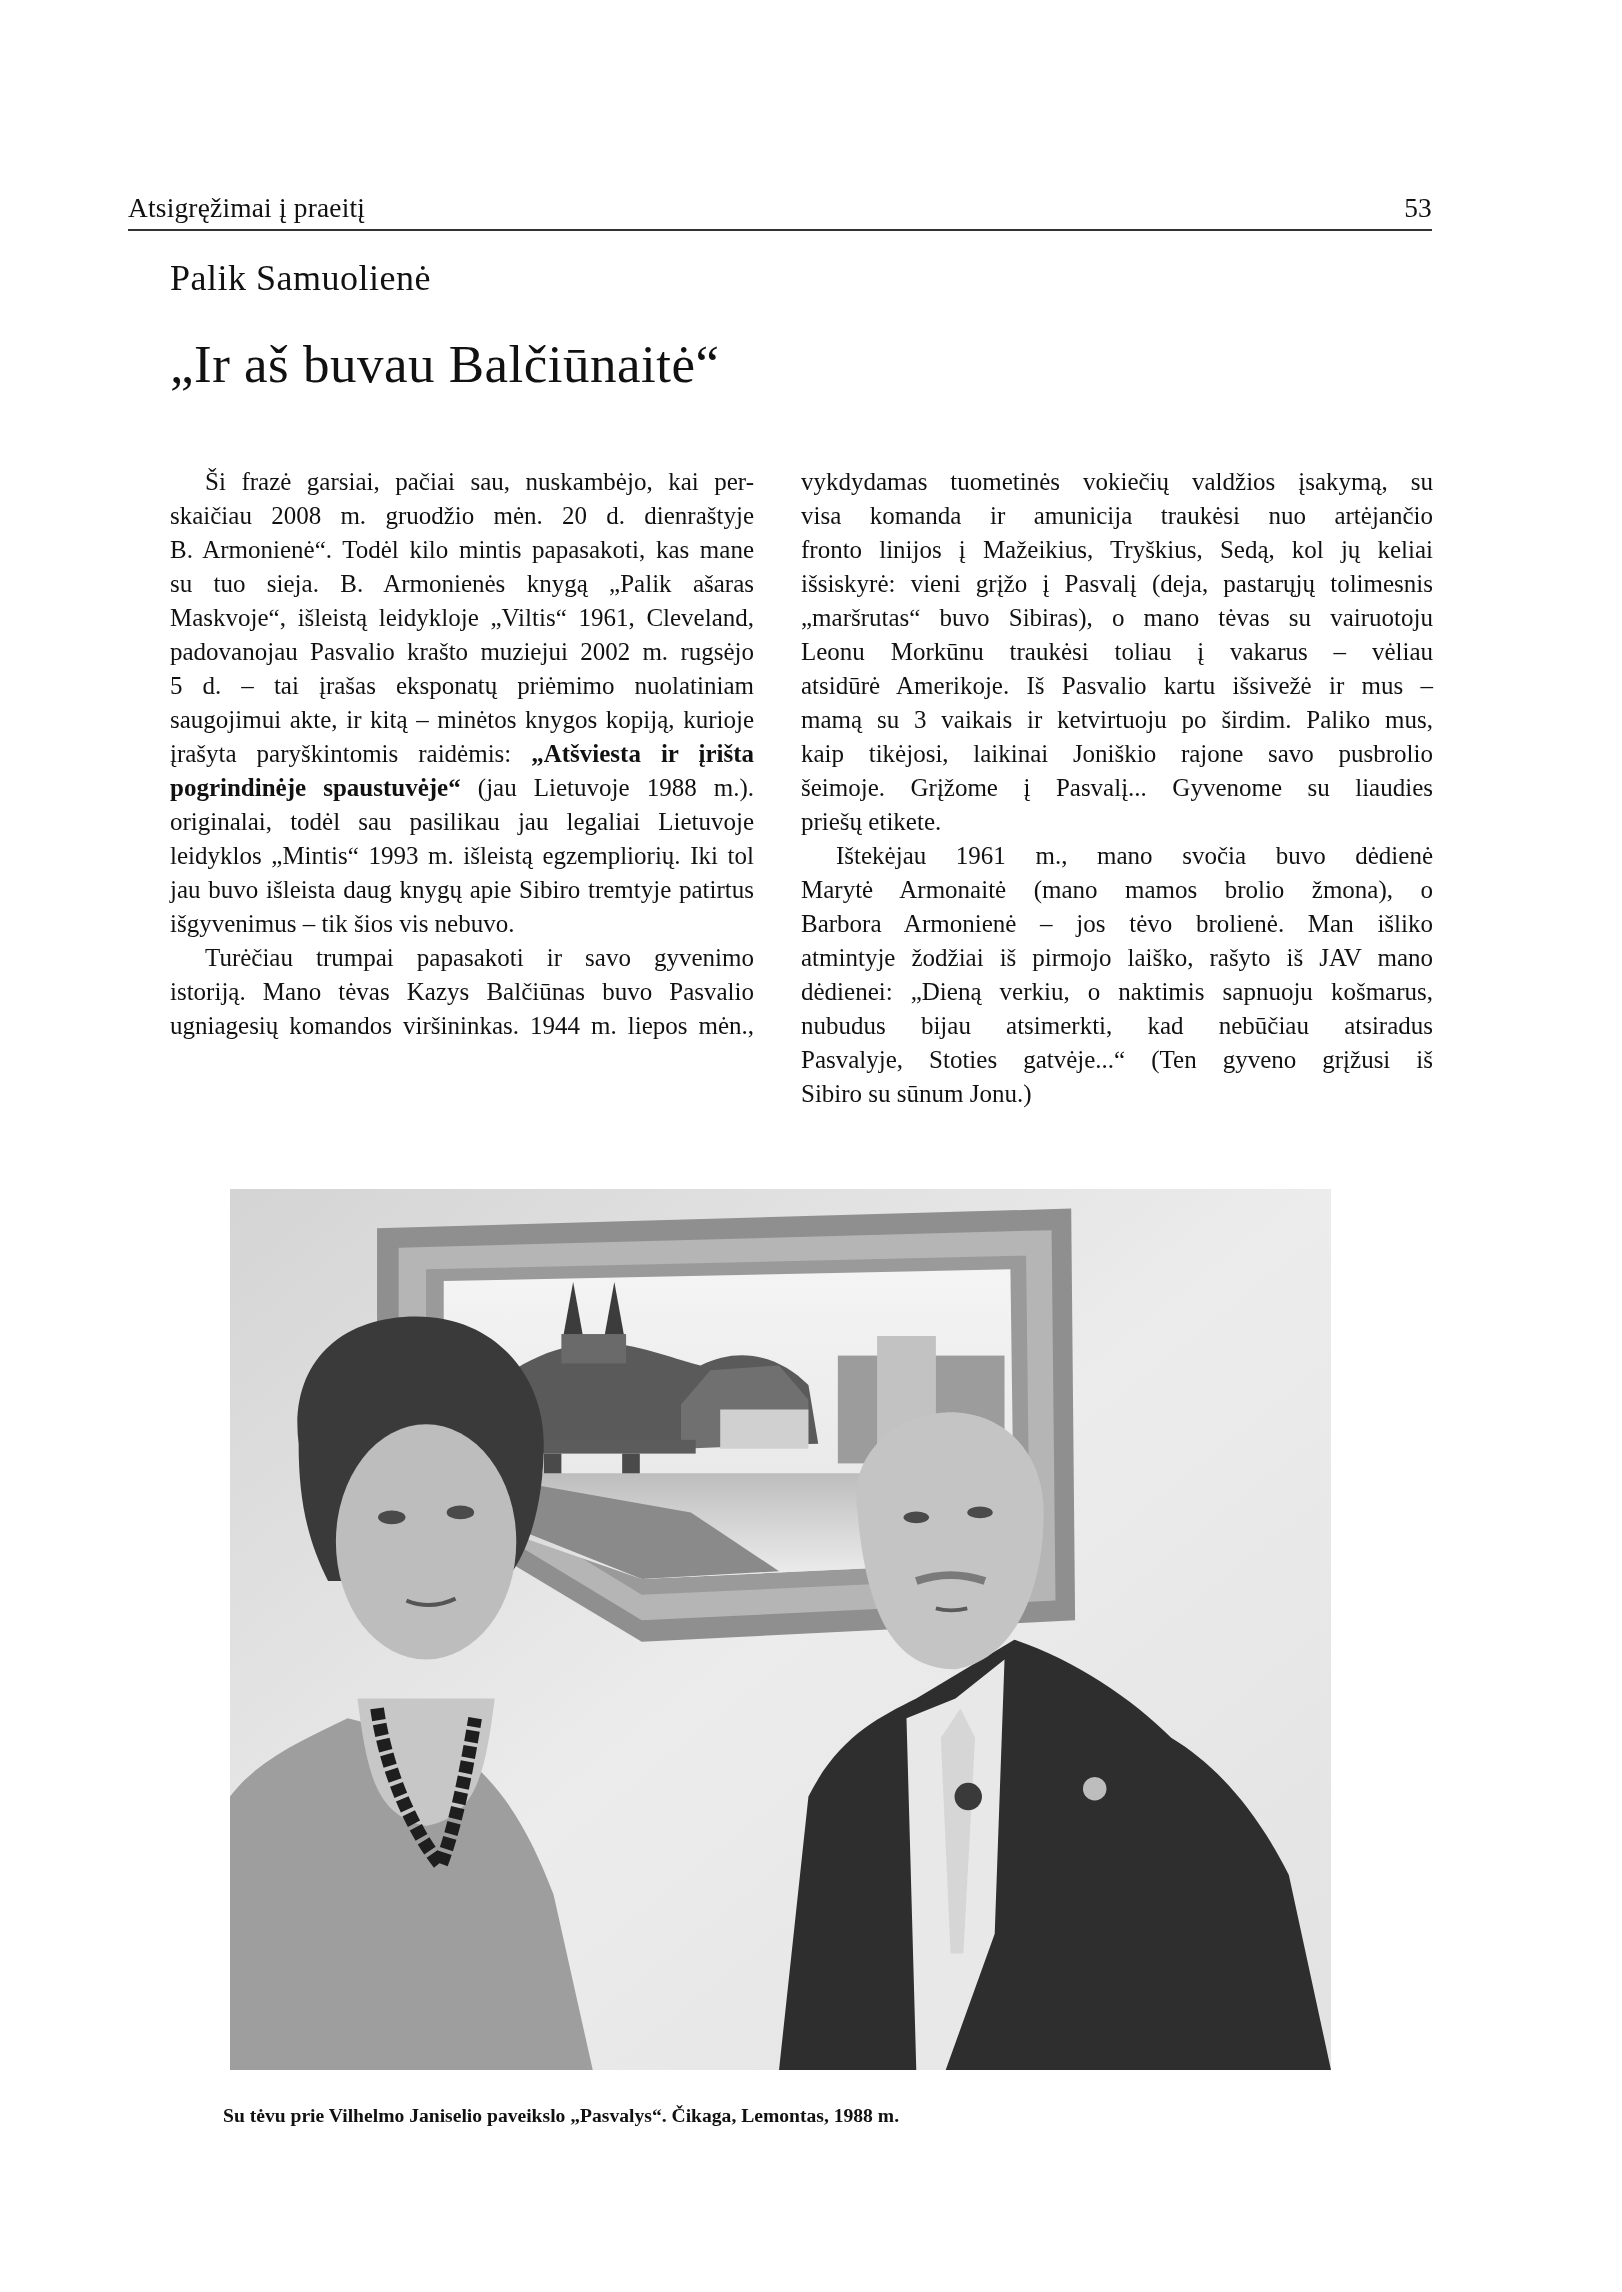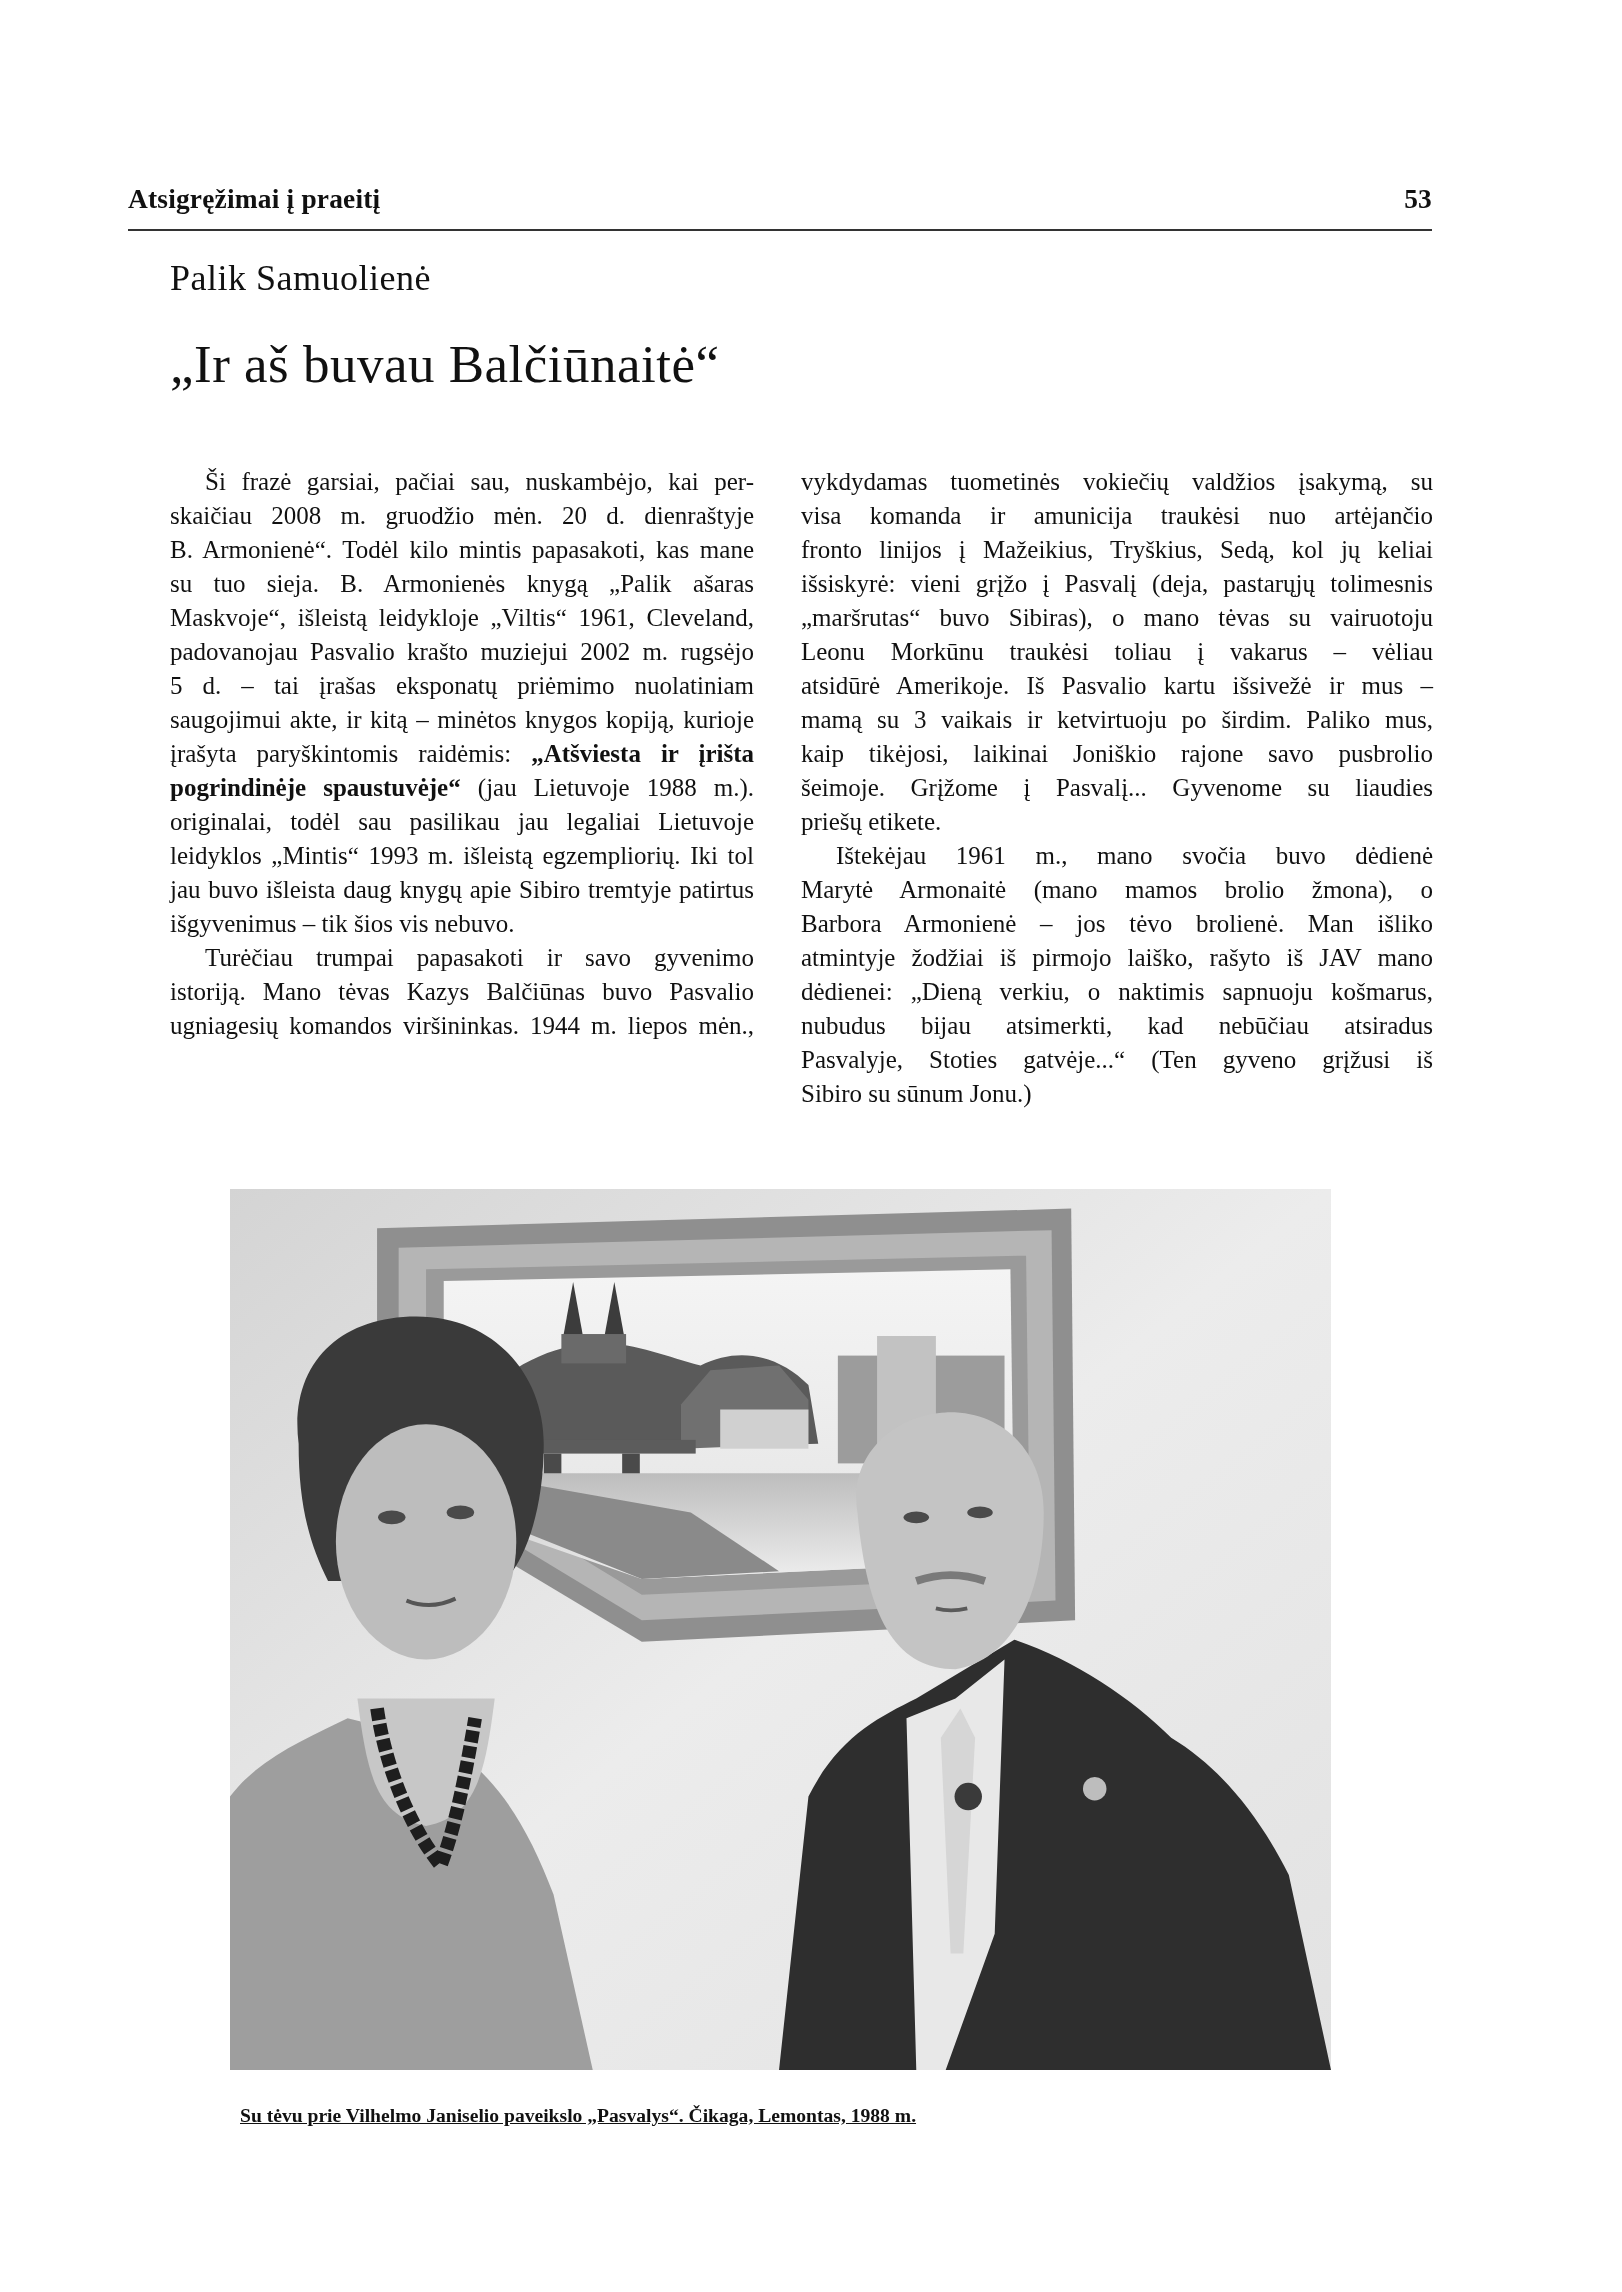--- a/index.html
+++ b/index.html
@@ -11,24 +11,24 @@
       width: 1622px;
       height: 2293px;
       position: relative;
       overflow: hidden;
       color: #111111;
       font-family: "Liberation Serif", "DejaVu Serif", serif;
     }
     .running-head {
       position: absolute;
       left: 128px;
-      top: 184px;
+      top: 193px;
       width: 1304px;
       height: 39px;
-      font-weight: bold;
+      font-weight: normal;
       font-size: 27.4px;
       letter-spacing: 0.2px;
       text-align: right;
     }
     .running-head .section {
       position: absolute;
       left: 0;
       top: 0;
     }
     .running-head .page-no {
@@ -100,25 +100,24 @@
       background: #e6e6e6;
       overflow: hidden;
     }
     .photo svg {
       display: block;
       width: 100%;
       height: 100%;
     }
     .caption {
       position: absolute;
-      left: 240px;
+      left: 223px;
       top: 2105px;
       font-size: 19.6px;
       font-weight: bold;
-      text-decoration: underline;
     }
   </style>
 </head>
 <body>
 
 <div class="running-head">
   <span class="section">Atsigręžimai į praeitį</span>
   <span class="page-no">53</span>
 </div>
 <div class="head-rule"></div>

